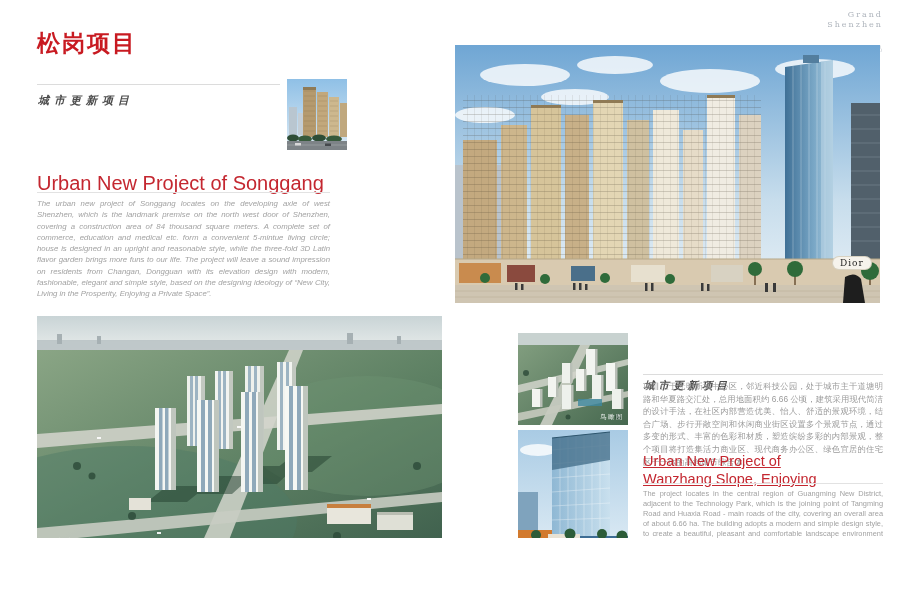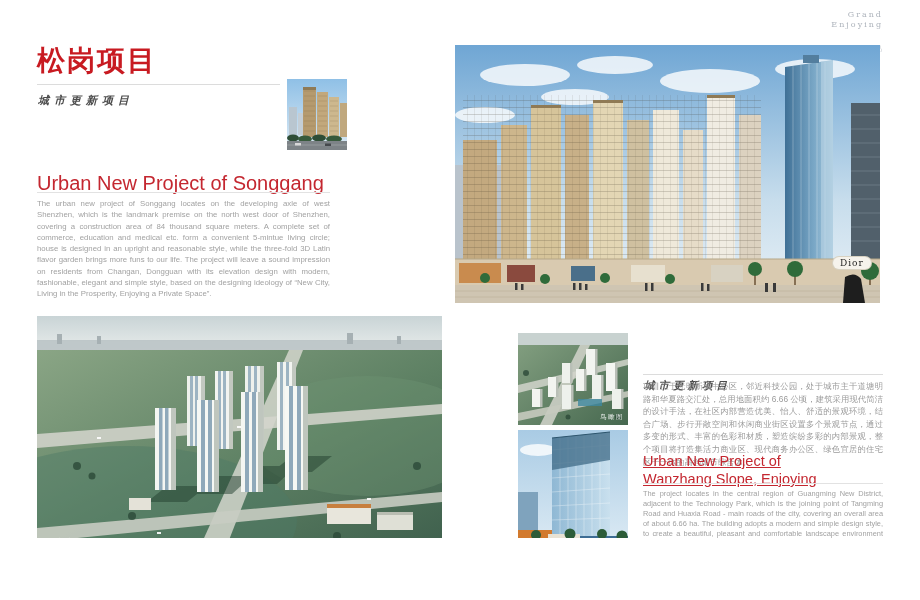--- a/index.html
+++ b/index.html
@@ -11,28 +11,28 @@
          font-size:8px;letter-spacing:2px;line-height:10px;}
   .brand .cn{font-size:7px;color:#c3c7cd;margin-top:14px;letter-spacing:1px;}
   
   .title-cn{color:#c81a21;font-weight:bold;letter-spacing:2px;}
   .sub-cn{font-family:"DejaVu Serif",serif;font-style:italic;font-weight:600;color:#4c4c4c;letter-spacing:5px;margin-top:22px;}
   .rule{height:1px;background:#dcdcdc;}
   .body-cn{color:#9a9a9a;text-align:justify;}
   .title-en{color:#c42730;}
   .body-en{color:#a2a2a2;text-align:justify;}
   
-  #l-title{left:37px;top:42px;font-size:28px;}
+  #l-title{left:37px;top:28px;font-size:23px;}
   #l-sub{left:38px;top:71px;font-size:11px;}
   #l-rule1{left:37px;top:84px;width:243px;}
   #l-body-cn{left:37px;top:89px;width:243px;font-size:8.6px;line-height:13.4px;}
   #l-thumb{left:287px;top:79px;width:60px;height:71px;}
   #l-title-en{left:37px;top:172px;font-size:20px;}
   #l-rule2{left:37px;top:192px;width:293px;background:#e2e2e2;}
-  #l-body-en{left:37px;top:198px;width:293px;font-size:7.8px;line-height:11.3px;}
+  #l-body-en{left:37px;top:198px;width:293px;font-size:7.8px;line-height:11.3px;font-style:italic;}
   #l-aerial{left:37px;top:316px;width:405px;height:242px;}
   .img-box{overflow:hidden;}
   .img-box svg{display:block;}
   .caption{position:absolute;color:rgba(255,255,255,.88);font-size:6.5px;letter-spacing:1.5px;}
   
   #r-big{left:455px;top:45px;width:425px;height:258px;}
   #dior{position:absolute;left:378px;top:212px;background:#f6f3ec;color:#1d1d1d;
         font-family:"DejaVu Serif",serif;font-size:9px;padding:1px 7px;letter-spacing:1px;
         box-shadow:0 0 0 1px #d8d2c2;border-radius:6px;}
   #r-thumb1{left:518px;top:333px;width:110px;height:92px;}
@@ -49,21 +49,21 @@
   .footer-line{height:1px;background:#e0e0e0;top:571px;}
   .cube{top:565px;}
 </style>
 </head>
 <body>
 
 <div id="canvas">
 
   <div class="abs brand">
     <div>Grand</div>
-    <div>Enjoying</div>
+    <div>Shenzhen</div>
     <div class="cn">臻品</div>
   </div>
 
   <div class="abs title-cn" id="l-title">松岗项目</div>
   <div class="abs sub-cn" id="l-sub">城市更新项目</div>
   <div class="abs rule" id="l-rule1"></div>
 
   <div class="abs img-box" id="l-thumb">
     <svg width="60" height="71" viewBox="0 0 60 71">
       <defs>

